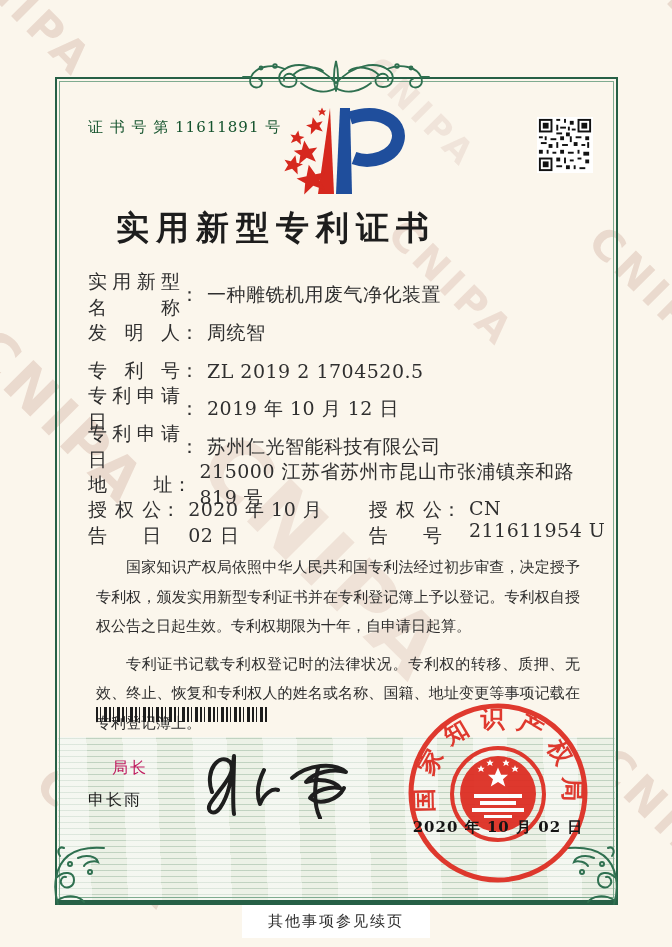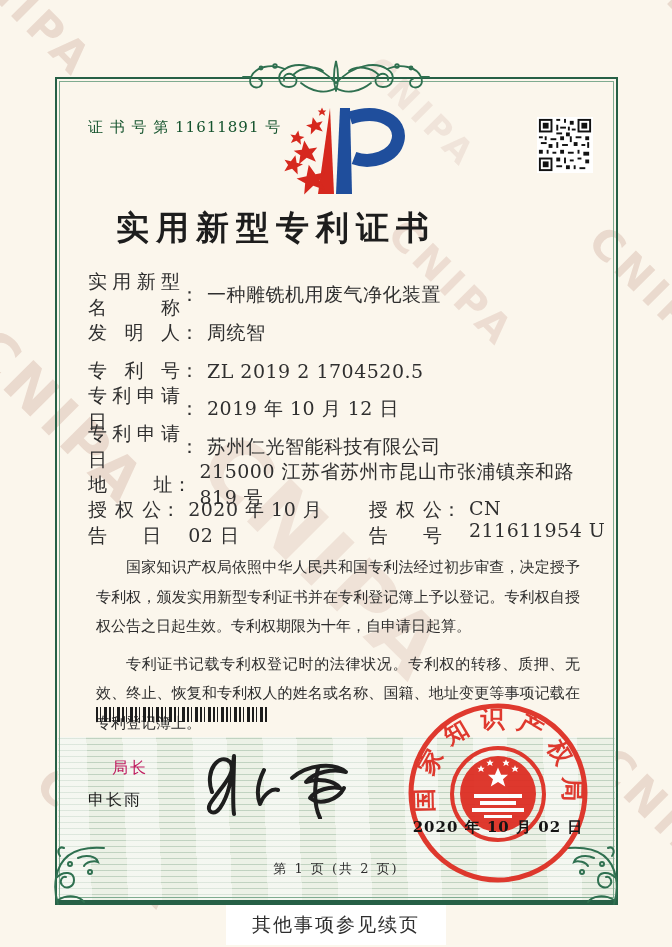--- a/index.html
+++ b/index.html
@@ -52,21 +52,21 @@
         font-family:Liberation Serif, serif;letter-spacing:2px;}
   .signature{left:192px;top:744px;z-index:3;}
 
   .seal{left:403px;top:698px;z-index:4;opacity:0.93;}
   .seal-date{left:412px;top:818px;width:172px;text-align:center;font-size:15px;font-weight:600;
              color:#141414;letter-spacing:1px;z-index:5;}
 
   .page-footer{left:0;top:860px;width:672px;text-align:center;font-size:13px;color:#2e2e2e;
                letter-spacing:2px;z-index:3;}
   .cont-box{left:50%;top:905px;transform:translateX(-50%);background:#ffffff;
-            padding:7px 26px;font-size:19px;color:#2e2e2e;letter-spacing:2px;z-index:6;white-space:nowrap;text-align:center;}
+            padding:7px 26px;font-size:15px;color:#2e2e2e;letter-spacing:2px;z-index:6;white-space:nowrap;text-align:center;}
 
   .ornament{z-index:3;}
   svg{display:block;}
 </style>
 </head>
 <body>
 
 <div class="page">
 
   <span class="wm" style="left:-62px;top:-18px;font-size:44px;">CNIPA</span>
@@ -281,16 +281,15 @@
         <polygon transform="translate(17,-25) scale(0.38)" points="0,-10 2.94,-3.09 9.51,-3.09 4.76,1.18 6.88,8.09 0,3.82 -6.88,8.09 -4.76,1.18 -9.51,-3.09 -2.94,-3.09"></polygon>
         <rect x="-24" y="0" width="48" height="4"></rect>
         <rect x="-18" y="7" width="36" height="4"></rect>
         <rect x="-26" y="14" width="52" height="4"></rect>
         <rect x="-14" y="21" width="28" height="3"></rect>
       </g>
     </g>
   </svg>
   <div class="abs seal-date">2020 年 10 月 02 日</div>
 
-  <div class="abs page-footer">第 1 页 (共 2 页)</div>
   <div class="abs cont-box">其他事项参见续页</div>
 
 </div>
 
 </body></html>

